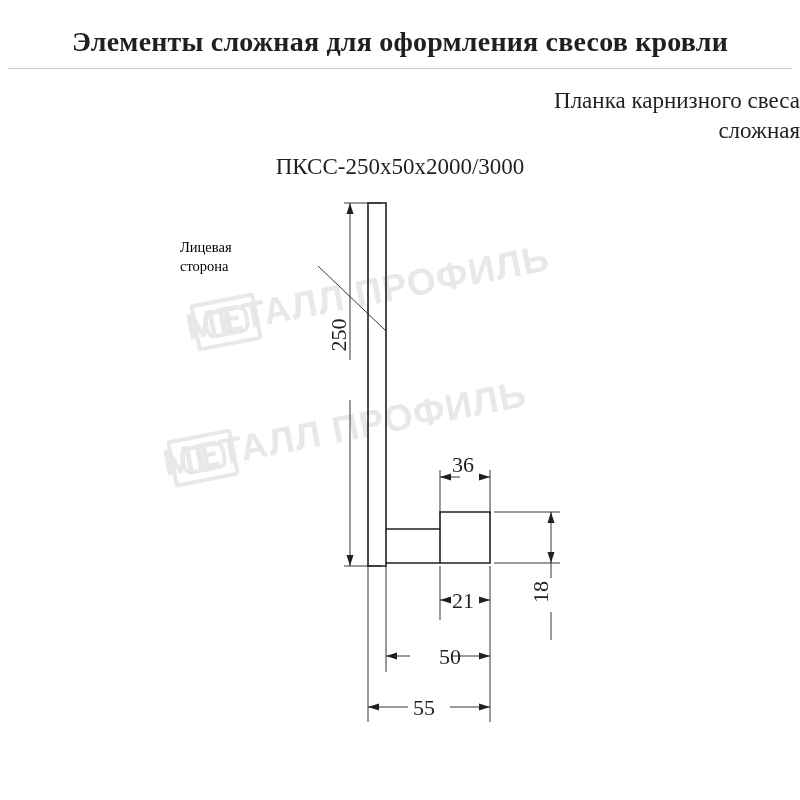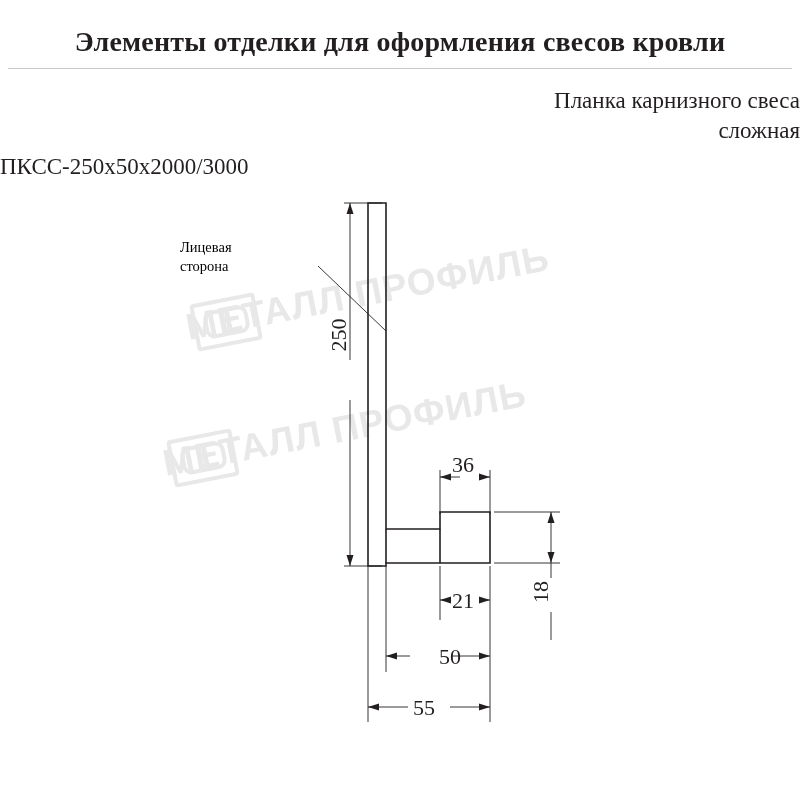--- a/index.html
+++ b/index.html
@@ -46,20 +46,21 @@
     width: 800px;
     text-align: right;
     font-size: 23px;
     line-height: 30px;
   }
   .code {
     position: absolute;
     left: 0;
     top: 154px;
     width: 800px;
+    text-align: center;
     font-size: 23px;
   }
   .footnotes {
     position: absolute;
     left: 18px;
     top: 742px;
     font-family: "Liberation Sans", sans-serif;
     font-size: 13.5px;
     line-height: 22px;
     color: #231f20;
@@ -125,21 +126,21 @@
     line-height: 19px;
     color: #000000;
     white-space: nowrap;
   }
 </style>
 </head>
 <body>
 
 <div class="page">
 
-  <div class="title-main">Элементы отделки для оформления свесов кровли</div>
+  <div class="title-main">Элементы сложная для оформления свесов кровли</div>
   <div class="rule"></div>
 
   <div class="subtitle">
     <div>Планка карнизного свеса</div>
     <div>сложная</div>
   </div>
 
   <div class="code">ПКСС-250x50x2000/3000</div>
 
   <div class="wm wm1">МЕТАЛЛ ПРОФИЛЬ</div>

